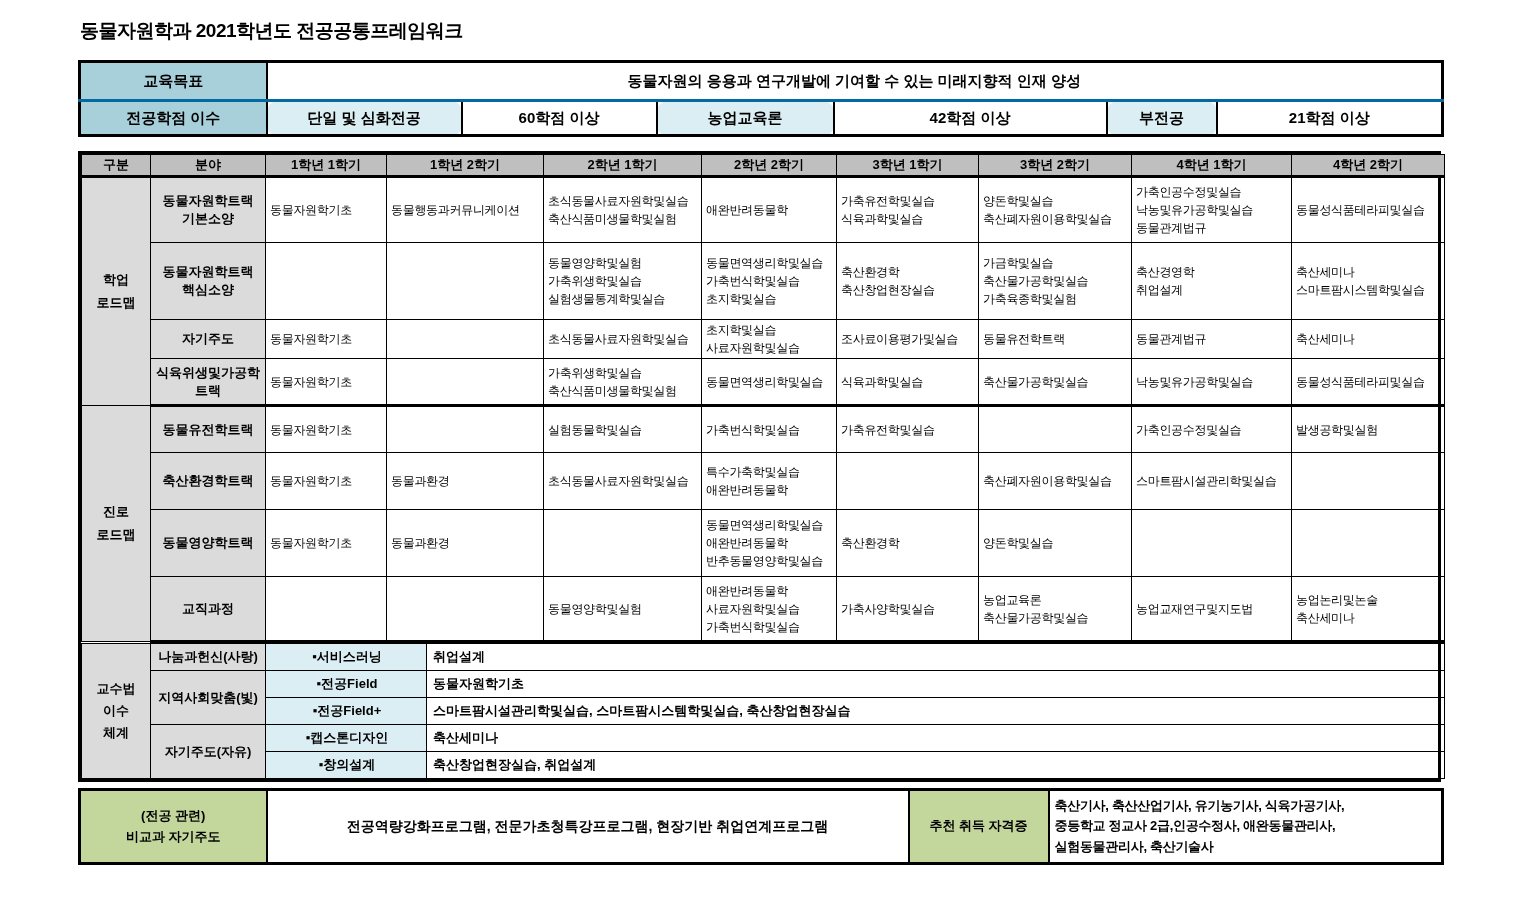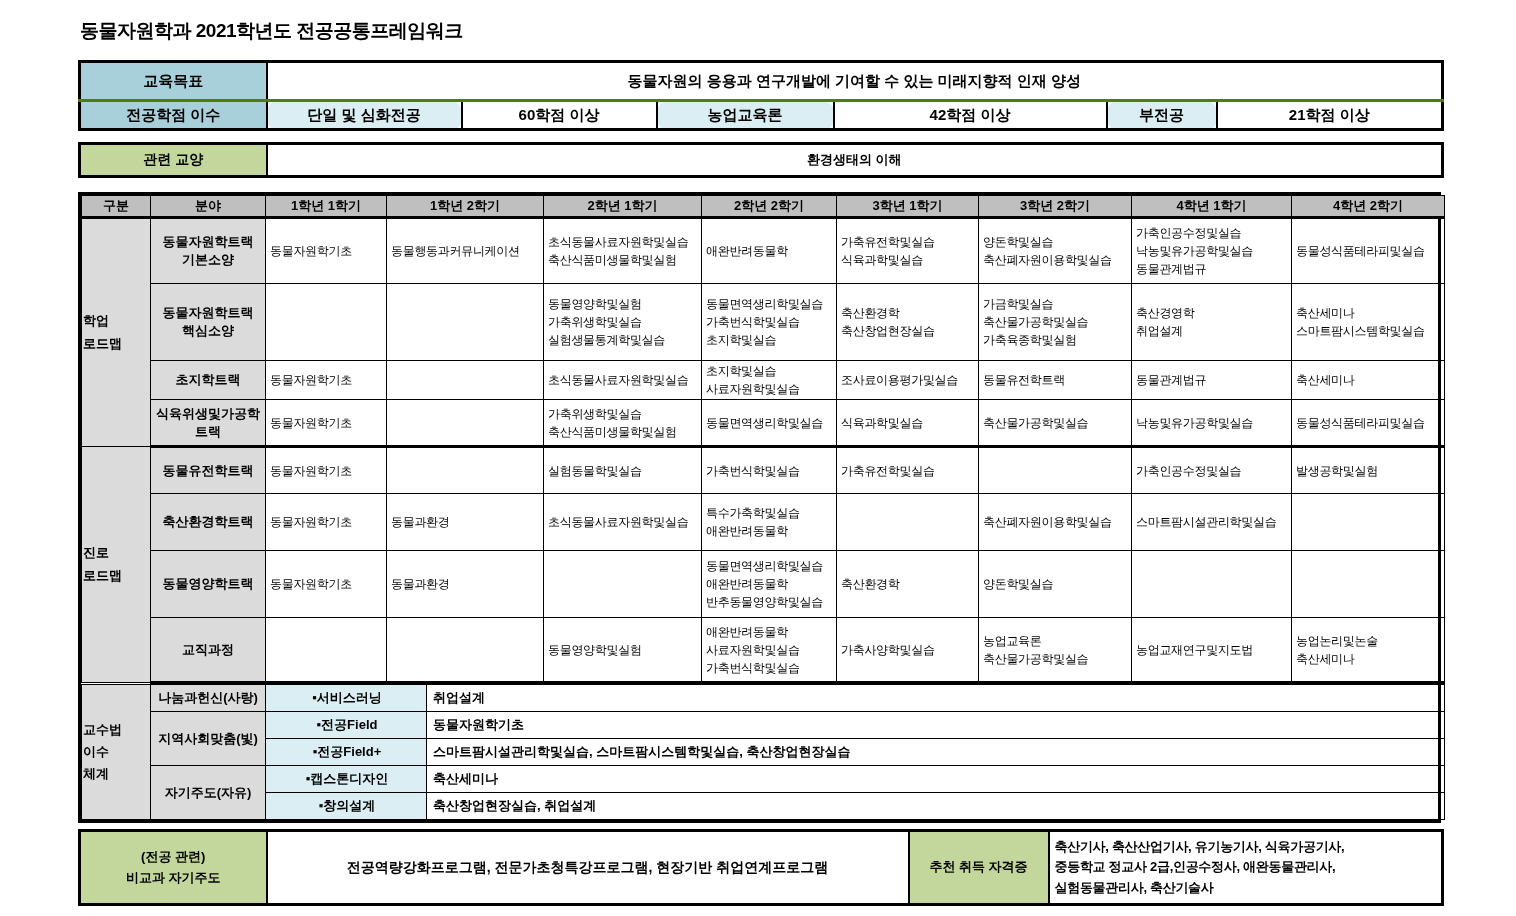--- a/index.html
+++ b/index.html
@@ -14,46 +14,46 @@
 
   
   .teal   { background:#A8D0DA; }
   .lblue  { background:#DAEEF3;border-radius:11px; }
   .green  { background:#C3D69B; }
   .hgray  { background:#BFBFBF; }
 
   
   .tblA { margin-top:16px; border:3px solid #000; }
   .tblA td { border:2px solid #000; text-align:center; font-weight:bold; font-size:15px; }
-  .tblA tr.rowGoal td { border-bottom:3px solid #4d7c0f; height:39px; }
-  .tblA tr.rowCred td { height:29px; }
+  .tblA tr.rowGoal td { border-bottom:3px solid #0369a1; height:39px; }
+  .tblA tr.rowCred td { height:35px; }
 
   
   .tblB { margin-top:11px; border:3px solid #000; }
   .tblB td { border:2px solid #000; text-align:center; font-weight:bold; height:33px; }
   .tblB td.lab { font-size:14px; }
   .tblB td.val { font-size:13px; }
 
   
   .block { margin-top:14px; width:1363px; border:3px solid #000; }
   .block table { width:100%; }
 
   .matrix th, .matrix td { border:1px solid #000; }
   .matrix th { font-size:13px; font-weight:bold; height:21px; }
-  .matrix td.sect  { background:#DBDBDB; text-align:left; font-weight:bold; font-size:13px;
+  .matrix td.sect  { background:#DBDBDB; text-align:center; font-weight:bold; font-size:13px;
                      white-space:pre-line; line-height:1.7; }
   .matrix td.track { background:#DBDBDB; text-align:center; font-weight:bold; font-size:13px;
                      white-space:pre-line; line-height:1.35; }
   .matrix td.course { font-size:12px; text-align:left; vertical-align:middle;
                       padding:1px 2px 1px 4px; white-space:pre-line; line-height:1.5;
                       letter-spacing:-0.3px; }
   .matrix tr.sep > th, .matrix tr.sep > td { border-bottom:3px solid #000; }
 
   .ped td { border:1px solid #000; font-size:13px; font-weight:bold; height:27px; }
-  .ped td.plab { background:#DBDBDB; white-space:pre-line; line-height:1.7; }
+  .ped td.plab { background:#DBDBDB; text-align:center; white-space:pre-line; line-height:1.7; }
   .ped td.pcat { background:#DBDBDB; text-align:center; }
   .ped td.pbul { background:#DAEEF3; text-align:center; padding-left:3px; }
   .ped td.pcrs { text-align:left; padding-left:6px; }
 
   
   .tblE { margin-top:6px; border:3px solid #000; }
   .tblE td { border:2px solid #000; font-weight:bold; height:74px; vertical-align:middle; }
   .tblE td.lab  { text-align:center; font-size:13px; white-space:pre-line; line-height:1.6; }
   .tblE td.val1 { text-align:center; font-size:14px; }
   .tblE td.val2 { text-align:left; font-size:13px; padding-left:5px;
@@ -86,32 +86,20 @@
       <td class="lblue">단일 및 심화전공</td>
       <td>60학점 이상</td>
       <td class="lblue">농업교육론</td>
       <td>42학점 이상</td>
       <td class="lblue">부전공</td>
       <td>21학점 이상</td>
     </tr>
   </tbody>
     </table>
 
-  <table class="tblB">
-    <colgroup>
-        <col style="width:187px">
-        <col style="width:1176px">
-      </colgroup>
-    <tbody>
-        <tr>
-      <td class="green lab">관련 교양</td>
-      <td class="val">환경생태의 이해</td>
-    </tr>
-  </tbody>
-    </table>
 
   <div class="block">
 
     <table class="matrix">
       <colgroup>
           <col style="width:69px">
           <col style="width:115px">
           <col style="width:121px">
           <col style="width:157px">
           <col style="width:158px">
@@ -168,21 +156,21 @@
 축산창업현장실습</td>
         <td class="course">가금학및실습
 축산물가공학및실습
 가축육종학및실험</td>
         <td class="course">축산경영학
 취업설계</td>
         <td class="course">축산세미나
 스마트팜시스템학및실습</td>
       </tr>
       <tr style="height:37px">
-        <td class="track">초지학트랙</td>
+        <td class="track">자기주도</td>
         <td class="course">동물자원학기초</td>
         <td class="course"></td>
         <td class="course">초식동물사료자원학및실습</td>
         <td class="course">초지학및실습
 사료자원학및실습</td>
         <td class="course">조사료이용평가및실습</td>
         <td class="course">동물유전학트랙</td>
         <td class="course">동물관계법규</td>
         <td class="course">축산세미나</td>
       </tr>

